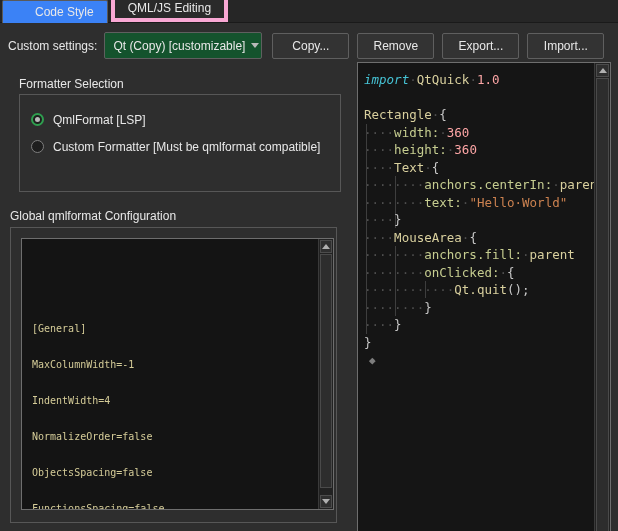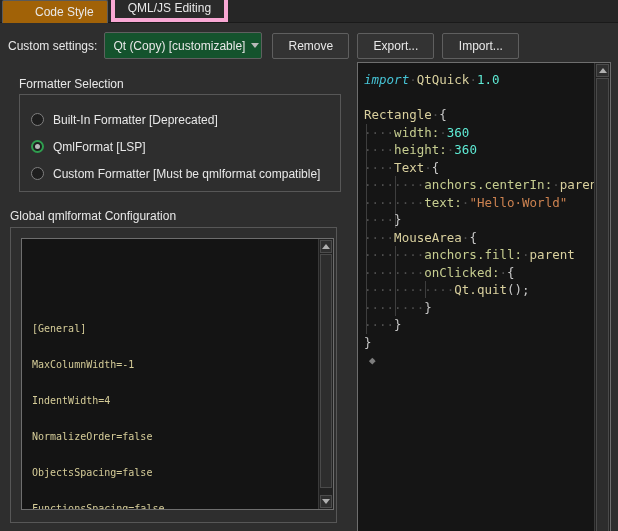--- a/index.html
+++ b/index.html
@@ -17,21 +17,21 @@
   .tab-strip {
     position:absolute; left:0; top:0; width:618px; height:23px;
     background:#262626; border-bottom:1px solid #1a1a1a;
     display:flex; align-items:flex-end; padding-left:2px;
   }
   .tab {
     padding:0 13px; margin-right:3px; display:flex; align-items:center;
     border-radius:2px 2px 0 0; cursor:default; white-space:nowrap;
   }
   .tab.active {
-    background:#a16207; border:1px solid #5a5a5a; border-bottom:none;
+    background:#3b82f6; border:1px solid #5a5a5a; border-bottom:none;
     height:23px; margin-bottom:-1px; z-index:2; padding-bottom:1px;padding-left:32px;
   }
   .tab.inactive {
     background:#2a2a2a; border:4px solid #f9a8d4; height:29px;
   }
 
   
   .settings-row {
     position:absolute; left:8px; top:32px; right:9px; height:27px;
     display:flex; align-items:center;
@@ -117,21 +117,21 @@
   .code-line { height:17.5px; }
   .indent-guide { position:absolute; width:1px; background:#3e3e3e; z-index:0; }
   .ig-0  { left:8px;  top:61px;  height:210px; }
   .ig-4a { left:37px; top:113px; height:52px; }
   .ig-4b { left:37px; top:183px; height:70px; }
   .ig-8  { left:67px; top:218px; height:17px; }
 
   .tok-kw  { color:#46c4d6; font-style:italic; }
   .tok-id  { color:#d9d09e; }
   .tok-prop{ color:#c6cd90; }
-  .tok-num { color:#5eead4; }
+  .tok-num { color:#fca5a5; }
   .tok-str { color:#cc8250; }
   .tok-pun { color:#c9c9c9; }
   .tok-ws  { color:#4e4e4e; }
   .tok-mark{ color:#7d7d7d; padding-left:5px; font-size:11px; }
 
   .code-scroll {
     position:absolute; right:0; top:0; bottom:0; width:16px;
     background:#222222; border-left:1px solid #3a3a3a; z-index:2;
   }
   .code-scroll .sb-handle { top:15px; bottom:0; }
@@ -144,32 +144,29 @@
     <div class="tab inactive">QML/JS Editing</div>
   </div>
 
 <div class="settings-row">
   <span class="settings-label">Custom settings:</span>
   <div class="combo">
     <span>Qt (Copy) [customizable]</span>
     <span class="combo-arrow"></span>
   </div>
   <div style="display:flex;">
+      <button class="btn">Copy...</button>
       <button class="btn">Remove</button>
       <button class="btn">Export...</button>
       <button class="btn">Import...</button>
     </div>
 </div>
 
 <div class="fs-title">Formatter Selection</div>
 <div class="fs-box">
-    <div class="radio-row">
-      <span class="radio-circle"></span>
-      <span>Built-In Formatter [Deprecated]</span>
-    </div>
     <div class="radio-row selected">
       <span class="radio-circle">
         <span class="radio-dot"></span>
       </span>
       <span>QmlFormat [LSP]</span>
     </div>
     <div class="radio-row">
       <span class="radio-circle"></span>
       <span>Custom Formatter [Must be qmlformat compatible]</span>
     </div>

